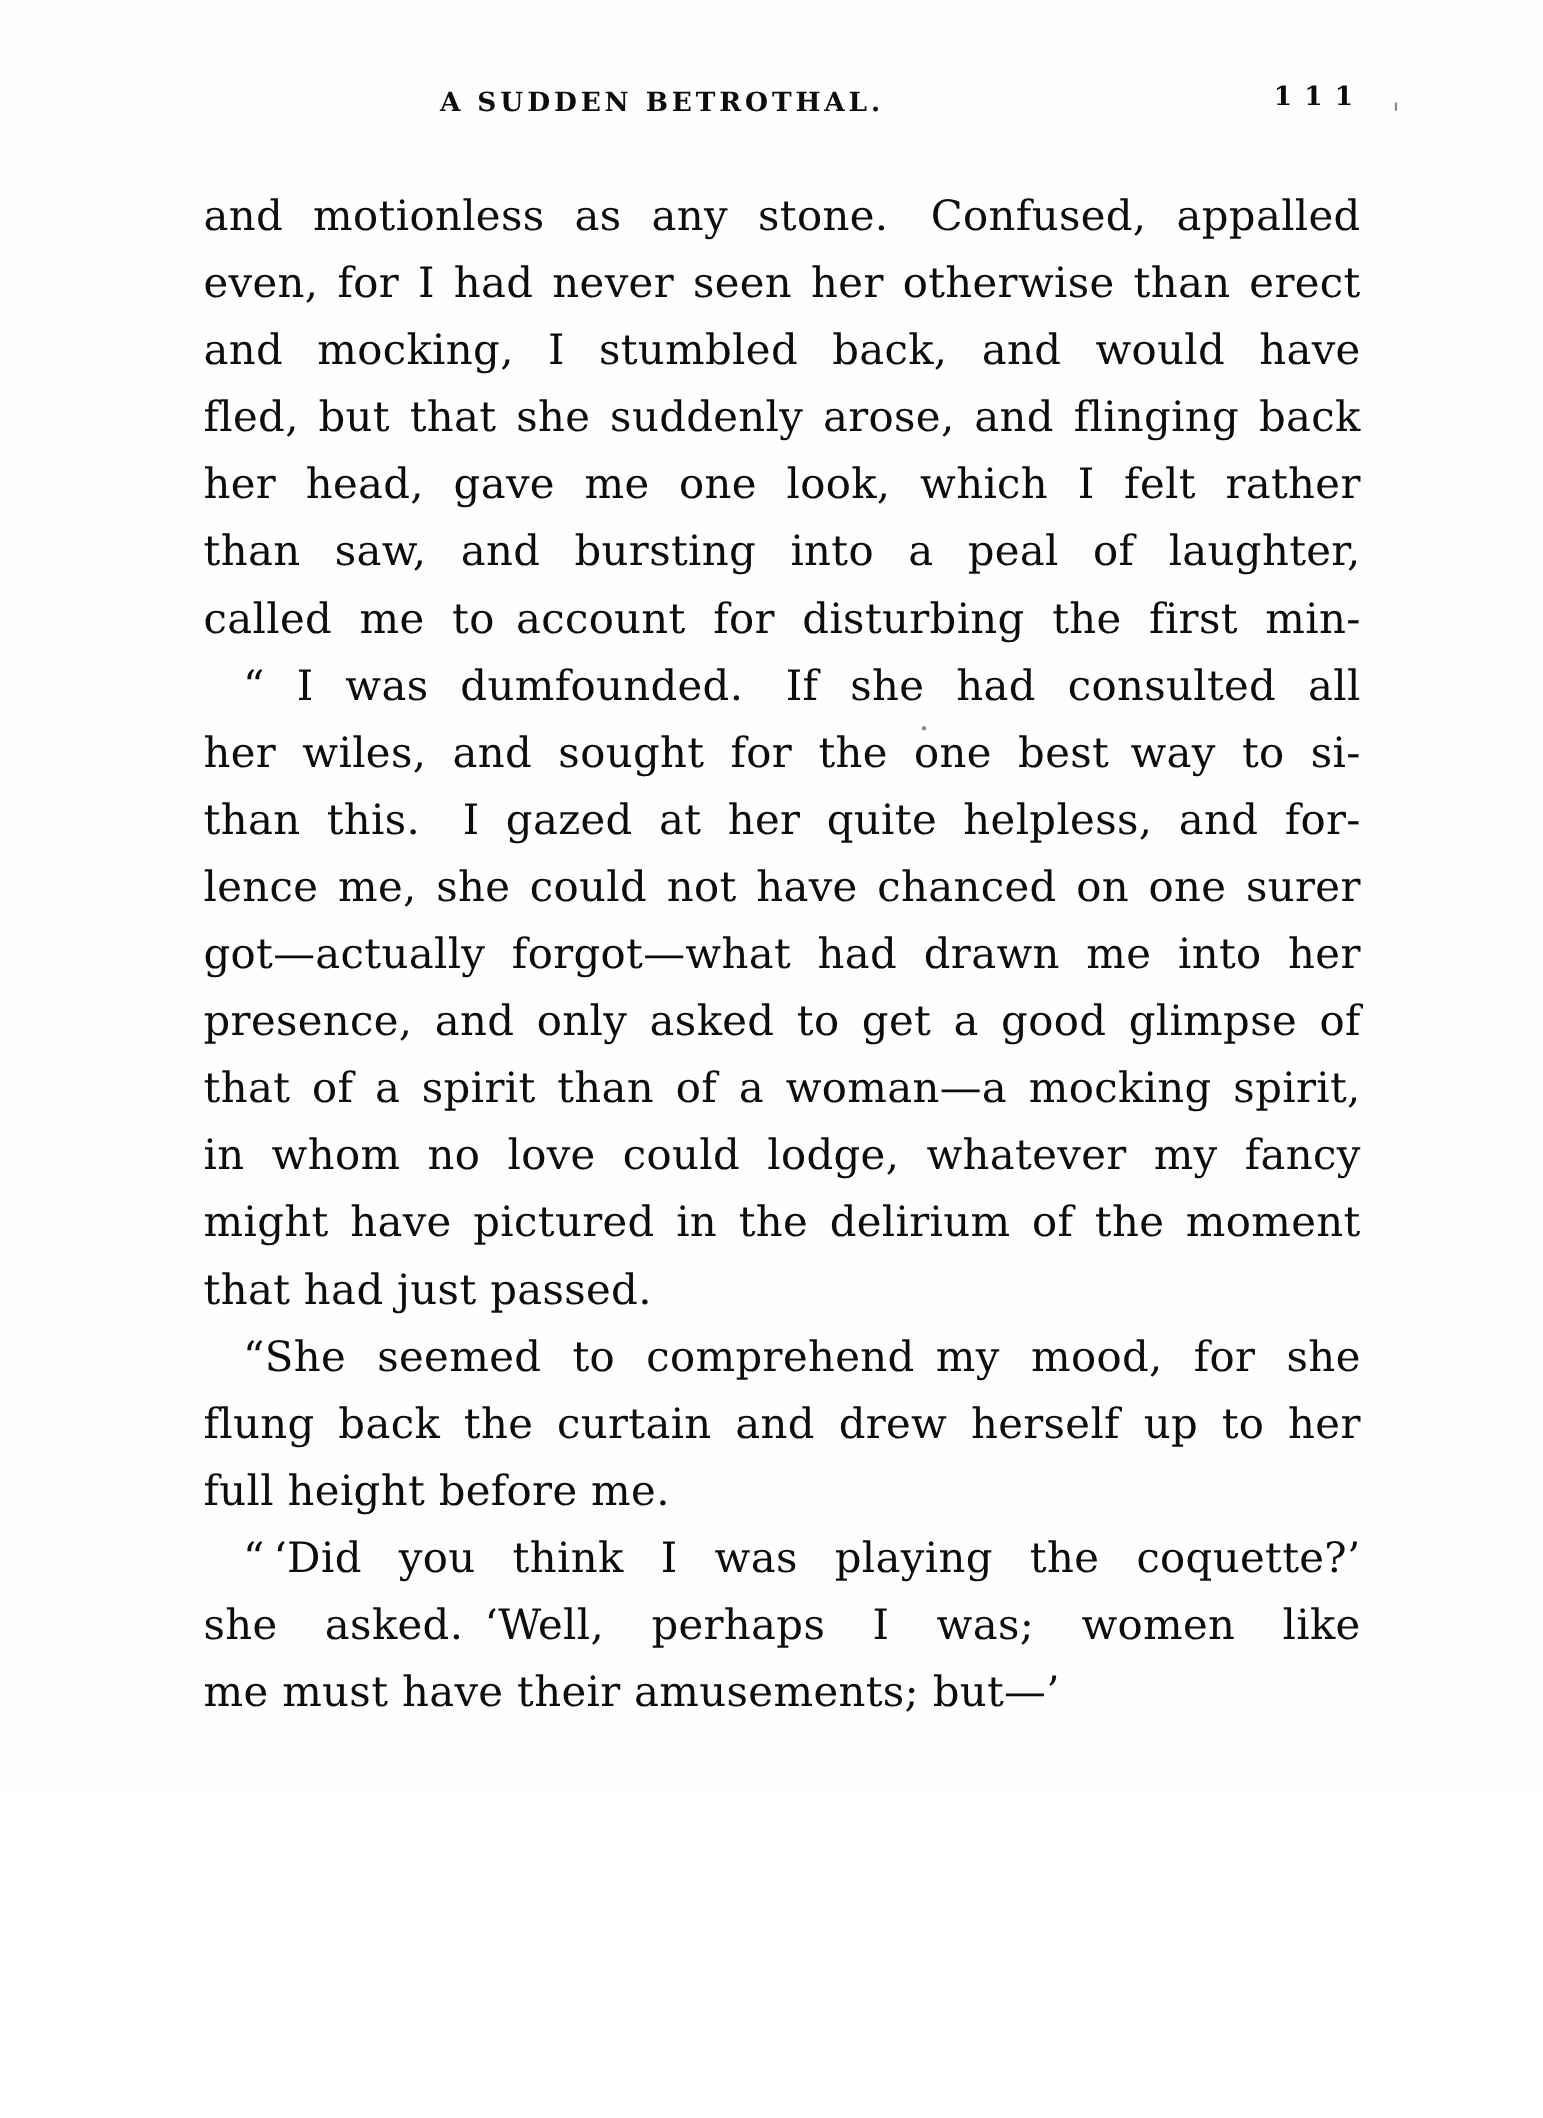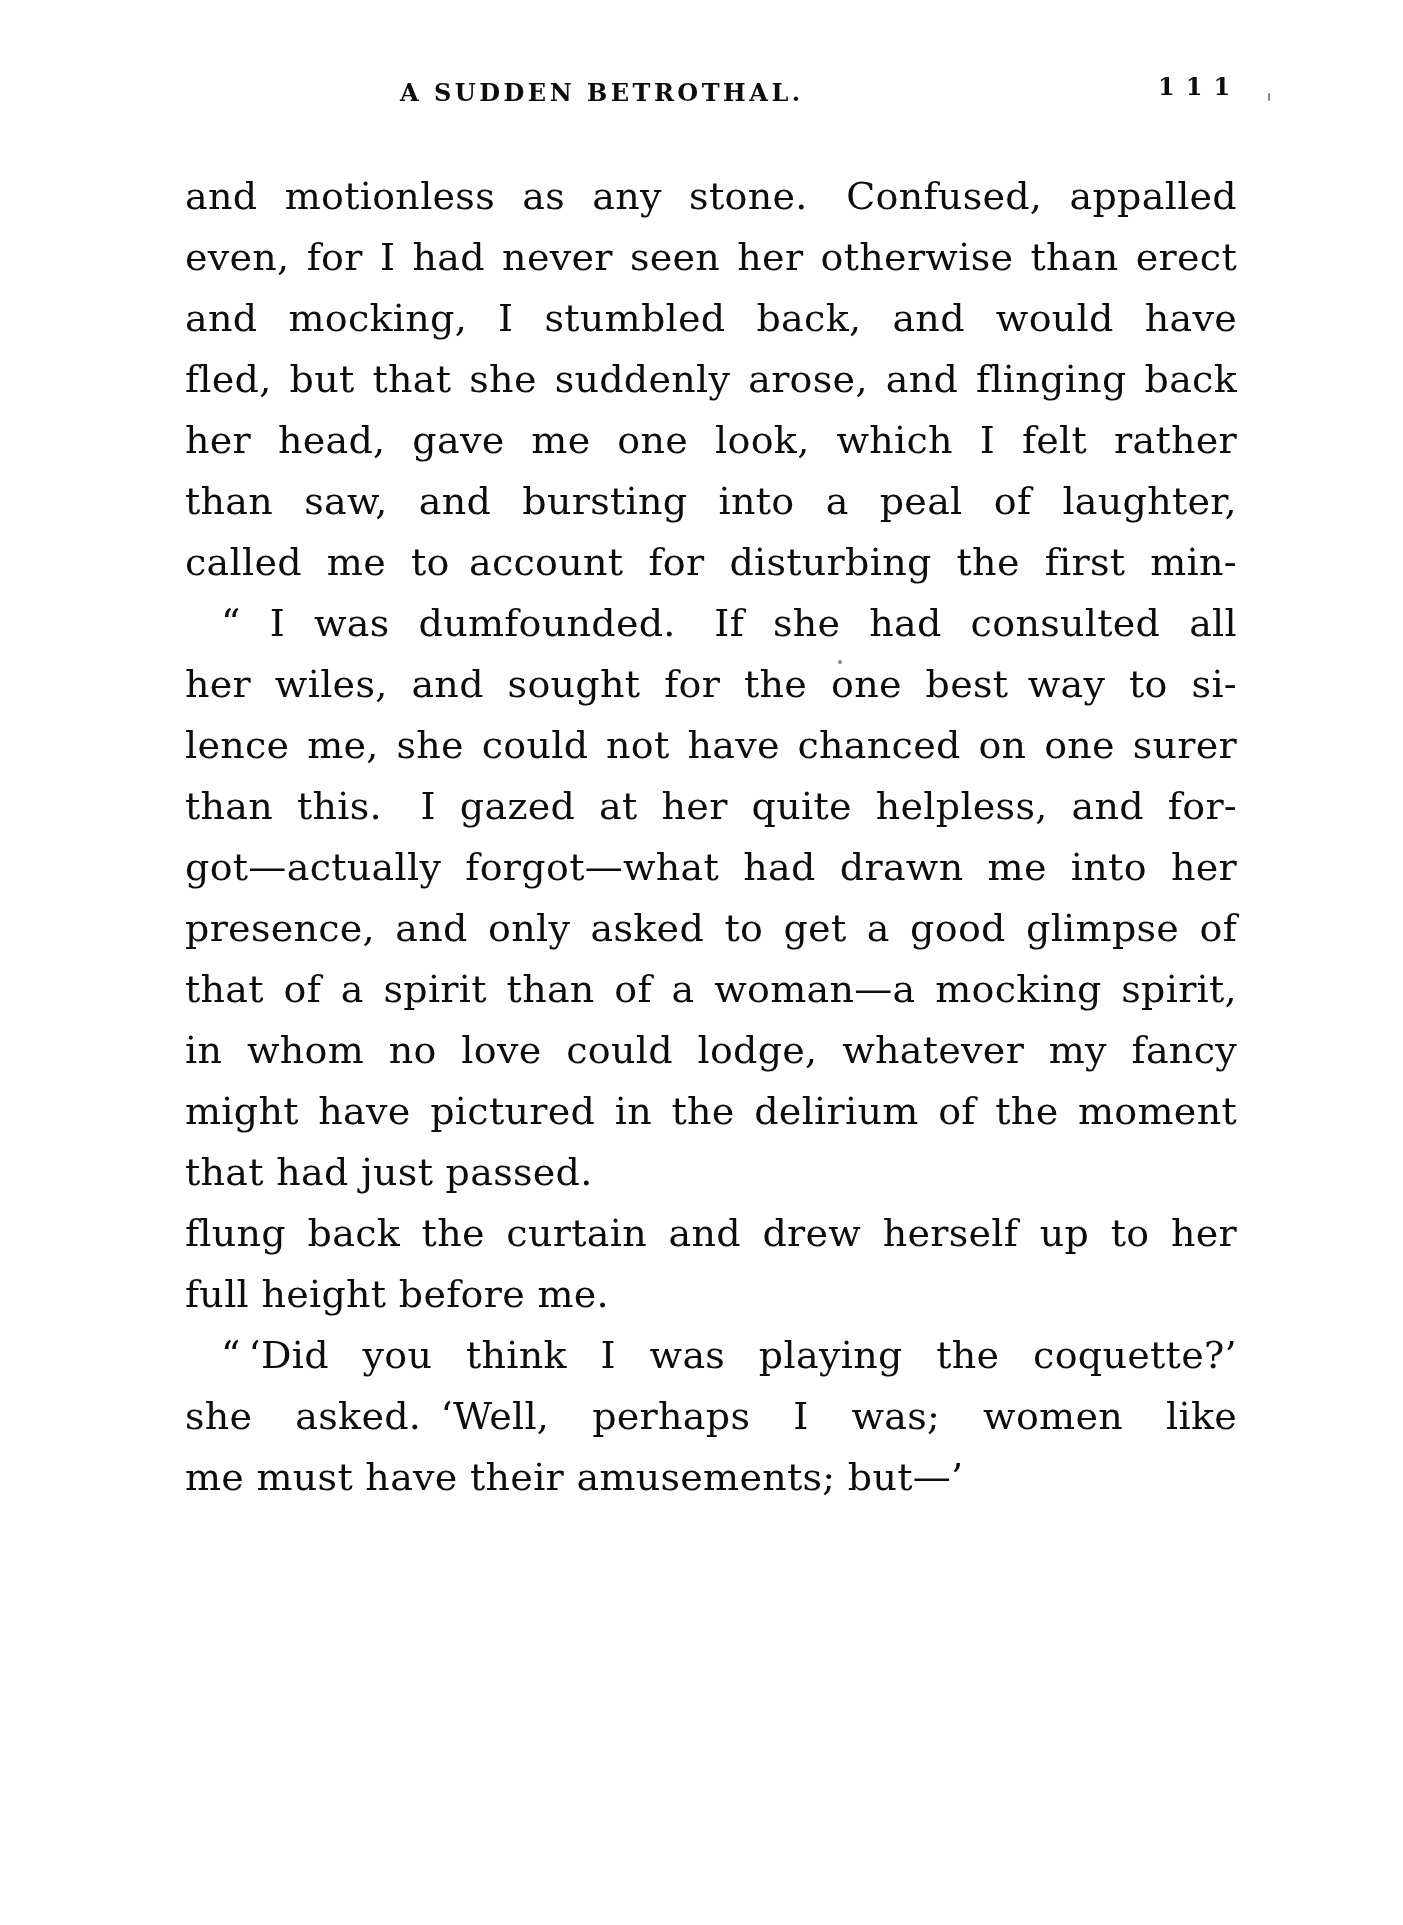--- a/index.html
+++ b/index.html
@@ -70,28 +70,29 @@
   <div class="text-block">
       <div class="line">and motionless as any stone.  Confused, appalled</div>
       <div class="line">even, for I had never seen her otherwise than erect</div>
       <div class="line">and mocking, I stumbled back, and would have</div>
       <div class="line">fled, but that she suddenly arose, and flinging back</div>
       <div class="line">her head, gave me one look, which I felt rather</div>
       <div class="line">than saw, and bursting into a peal of laughter,</div>
       <div class="line">called me to account for disturbing the first min-</div>
       <div class="line indent">“ I was dumfounded.  If she had consulted all</div>
       <div class="line">her wiles, and sought for the one best way to si-</div>
+      <div class="line">than this.  I gazed at her quite helpless, and for-</div>
       <div class="line">lence me, she could not have chanced on one surer</div>
-      <div class="line">than this.  I gazed at her quite helpless, and for-</div>
       <div class="line">got—actually forgot—what had drawn me into her</div>
       <div class="line">presence, and only asked to get a good glimpse of</div>
       <div class="line">that of a spirit than of a woman—a mocking spirit,</div>
       <div class="line">in whom no love could lodge, whatever my fancy</div>
       <div class="line">might have pictured in the delirium of the moment</div>
       <div class="line last">that had just passed.</div>
+      <div class="line indent">“She seemed to comprehend my mood, for she</div>
       <div class="line">flung back the curtain and drew herself up to her</div>
       <div class="line last">full height before me.</div>
       <div class="line indent">“ ‘Did you think I was playing the coquette?’</div>
       <div class="line">she asked. ‘Well, perhaps I was; women like</div>
       <div class="line last">me must have their amusements; but—’</div>
     </div>
 
   <div class="speck" style="left:838px; top:660px; width:4px; height:4px;"></div>
   <div class="speck" style="left:1268px; top:93px; width:2px; height:8px; border-radius:1px;"></div>
   <div class="speck" style="left:668px; top:1738px; width:3px; height:3px;"></div>

